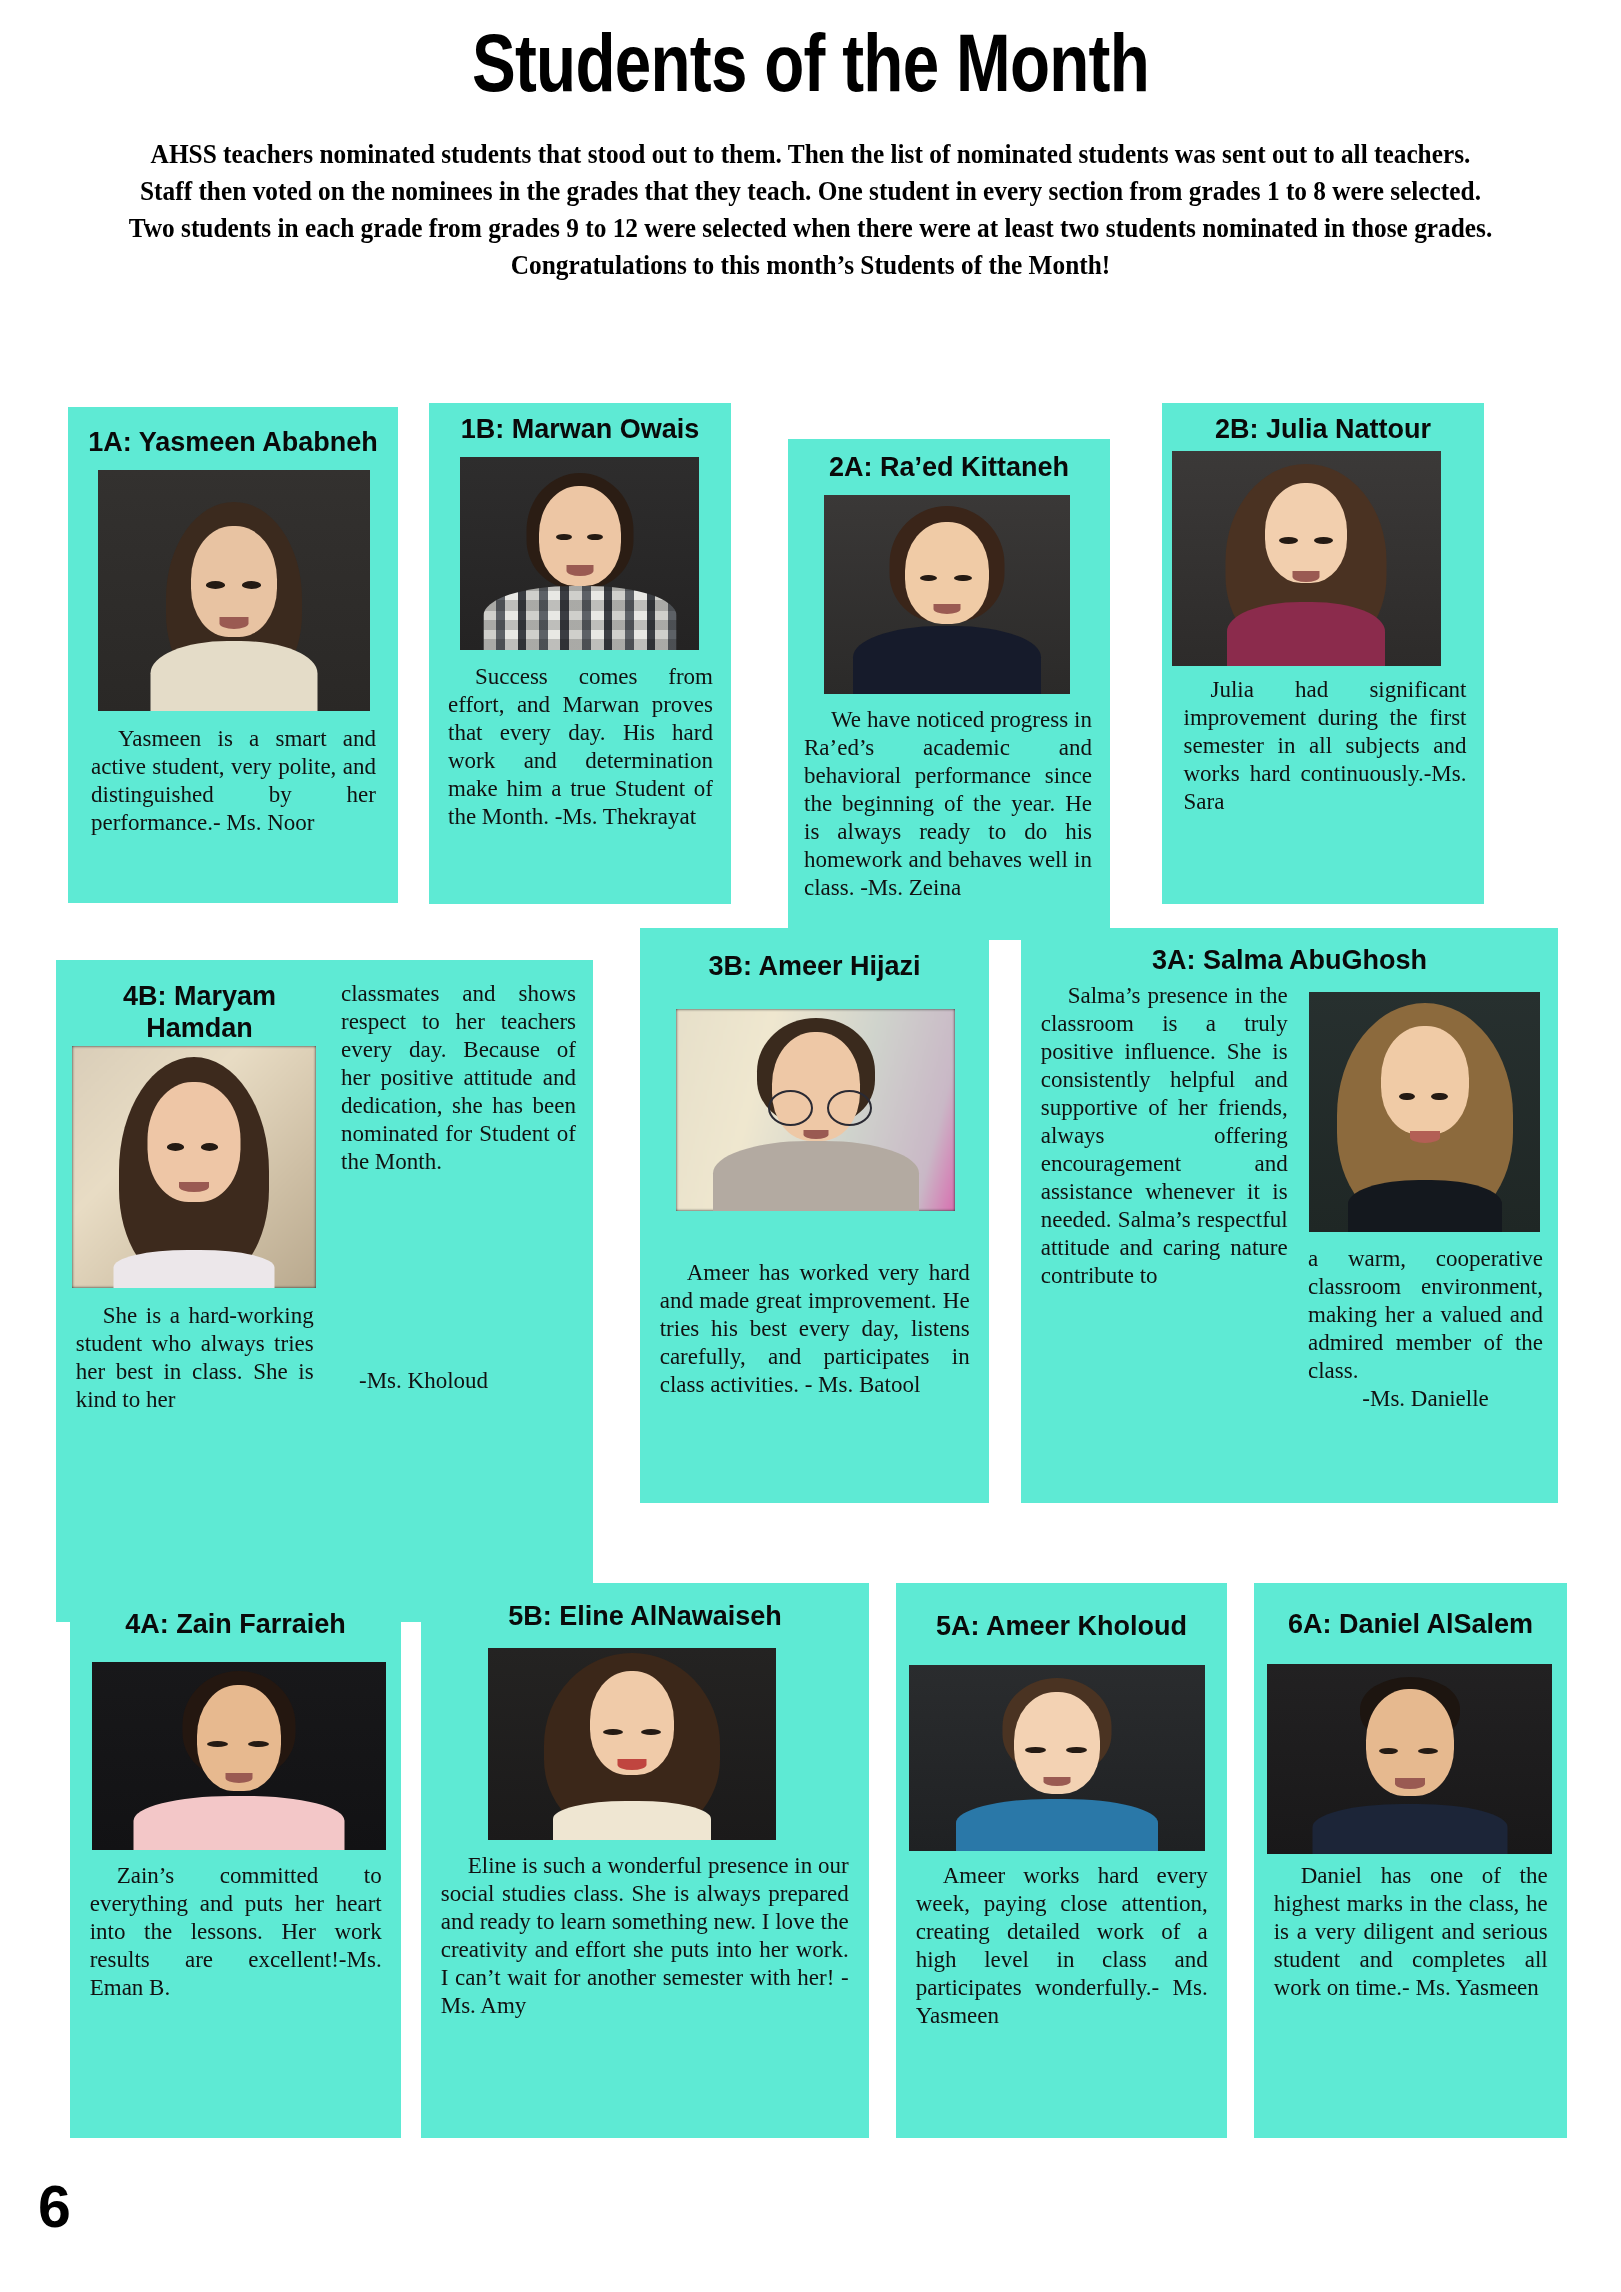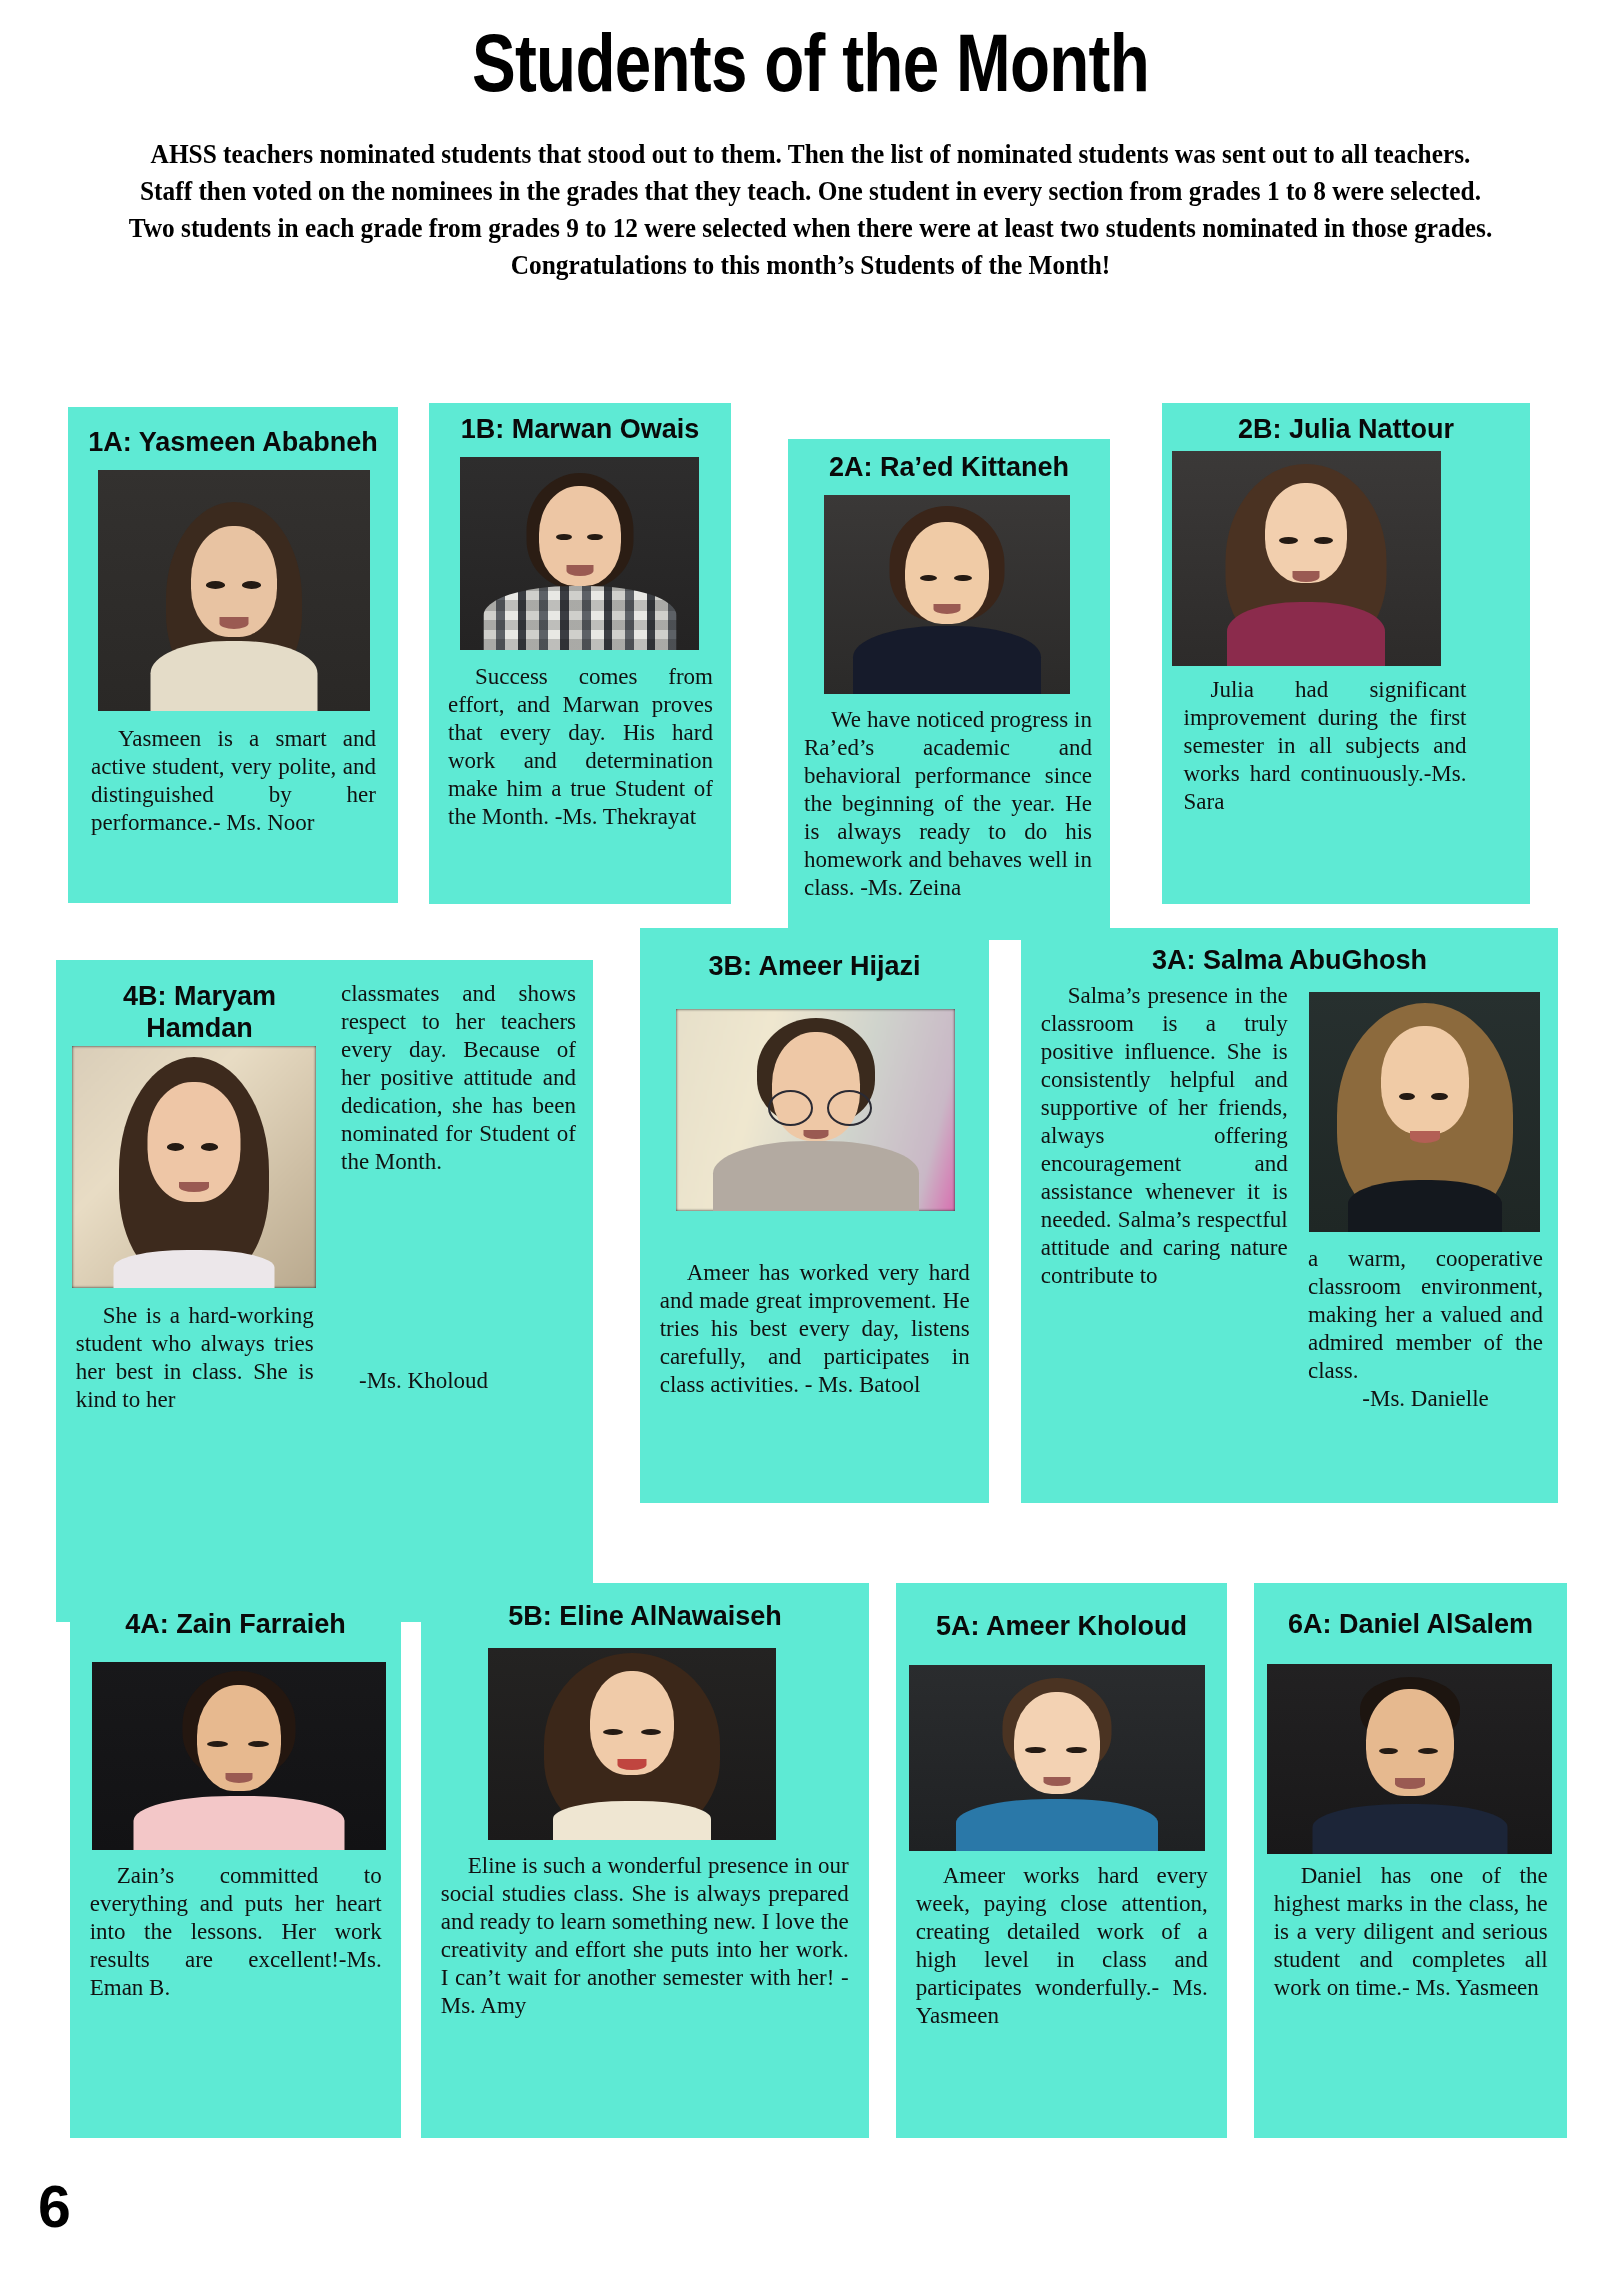--- a/index.html
+++ b/index.html
@@ -179,21 +179,21 @@
     <div class="hair" style="transform:translateX(-50%); width:115px; height:116px; top:10.7px; background:#3a2519;"></div>
     <div class="head" style="transform:translateX(-50%); width:84px; height:102px; top:27px; background:#f0cba6;"></div>
     <div class="eye" style="left:39%; top:40%;"></div>
     <div class="eye" style="left:53%; top:40%;"></div>
     <div class="mouth" style="top:55%; width:27px; height:9.9px;"></div>
     <div class="torso" style="transform:translateX(-50%); width:188px; height:68px; background:#161b2b;"></div>
   </div>
   <div class="blurb" style="position:absolute; left:16px; top:267px; width:288px;">We have noticed progress in Ra’ed’s academic and behavioral performance since the beginning of the year. He is always ready to do his homework and behaves well in class. -Ms. Zeina</div>
 </div>
 
-<div class="card" style="left:1162px; top:403px; width:368px; height:501px;">
+<div class="card" style="left:1162px; top:403px; width:322px; height:501px;">
   <div class="card-title" style="padding-top:9.9px;">2B: Julia Nattour</div>
   <div class="photo" style="position:absolute; left:9.9px; top:48px; width:269px; height:215px;">
     <div class="backdrop" style="background:linear-gradient(180deg,#3b3938 0%,#2d2b2a 100%);"></div>
     <div class="hair" style="transform:translateX(-50%); width:161px; height:193px; top:12.5px; background:#4a3222;"></div>
     <div class="head" style="transform:translateX(-50%); width:82px; height:100px; top:32px; background:#f2cfae;"></div>
     <div class="eye" style="left:40%; top:40%;"></div>
     <div class="eye" style="left:53%; top:40%;"></div>
     <div class="mouth" style="top:56%; width:27px; height:10.7px;"></div>
     <div class="torso" style="transform:translateX(-50%); width:158px; height:64px; background:#8b2b4c;"></div>
   </div>

